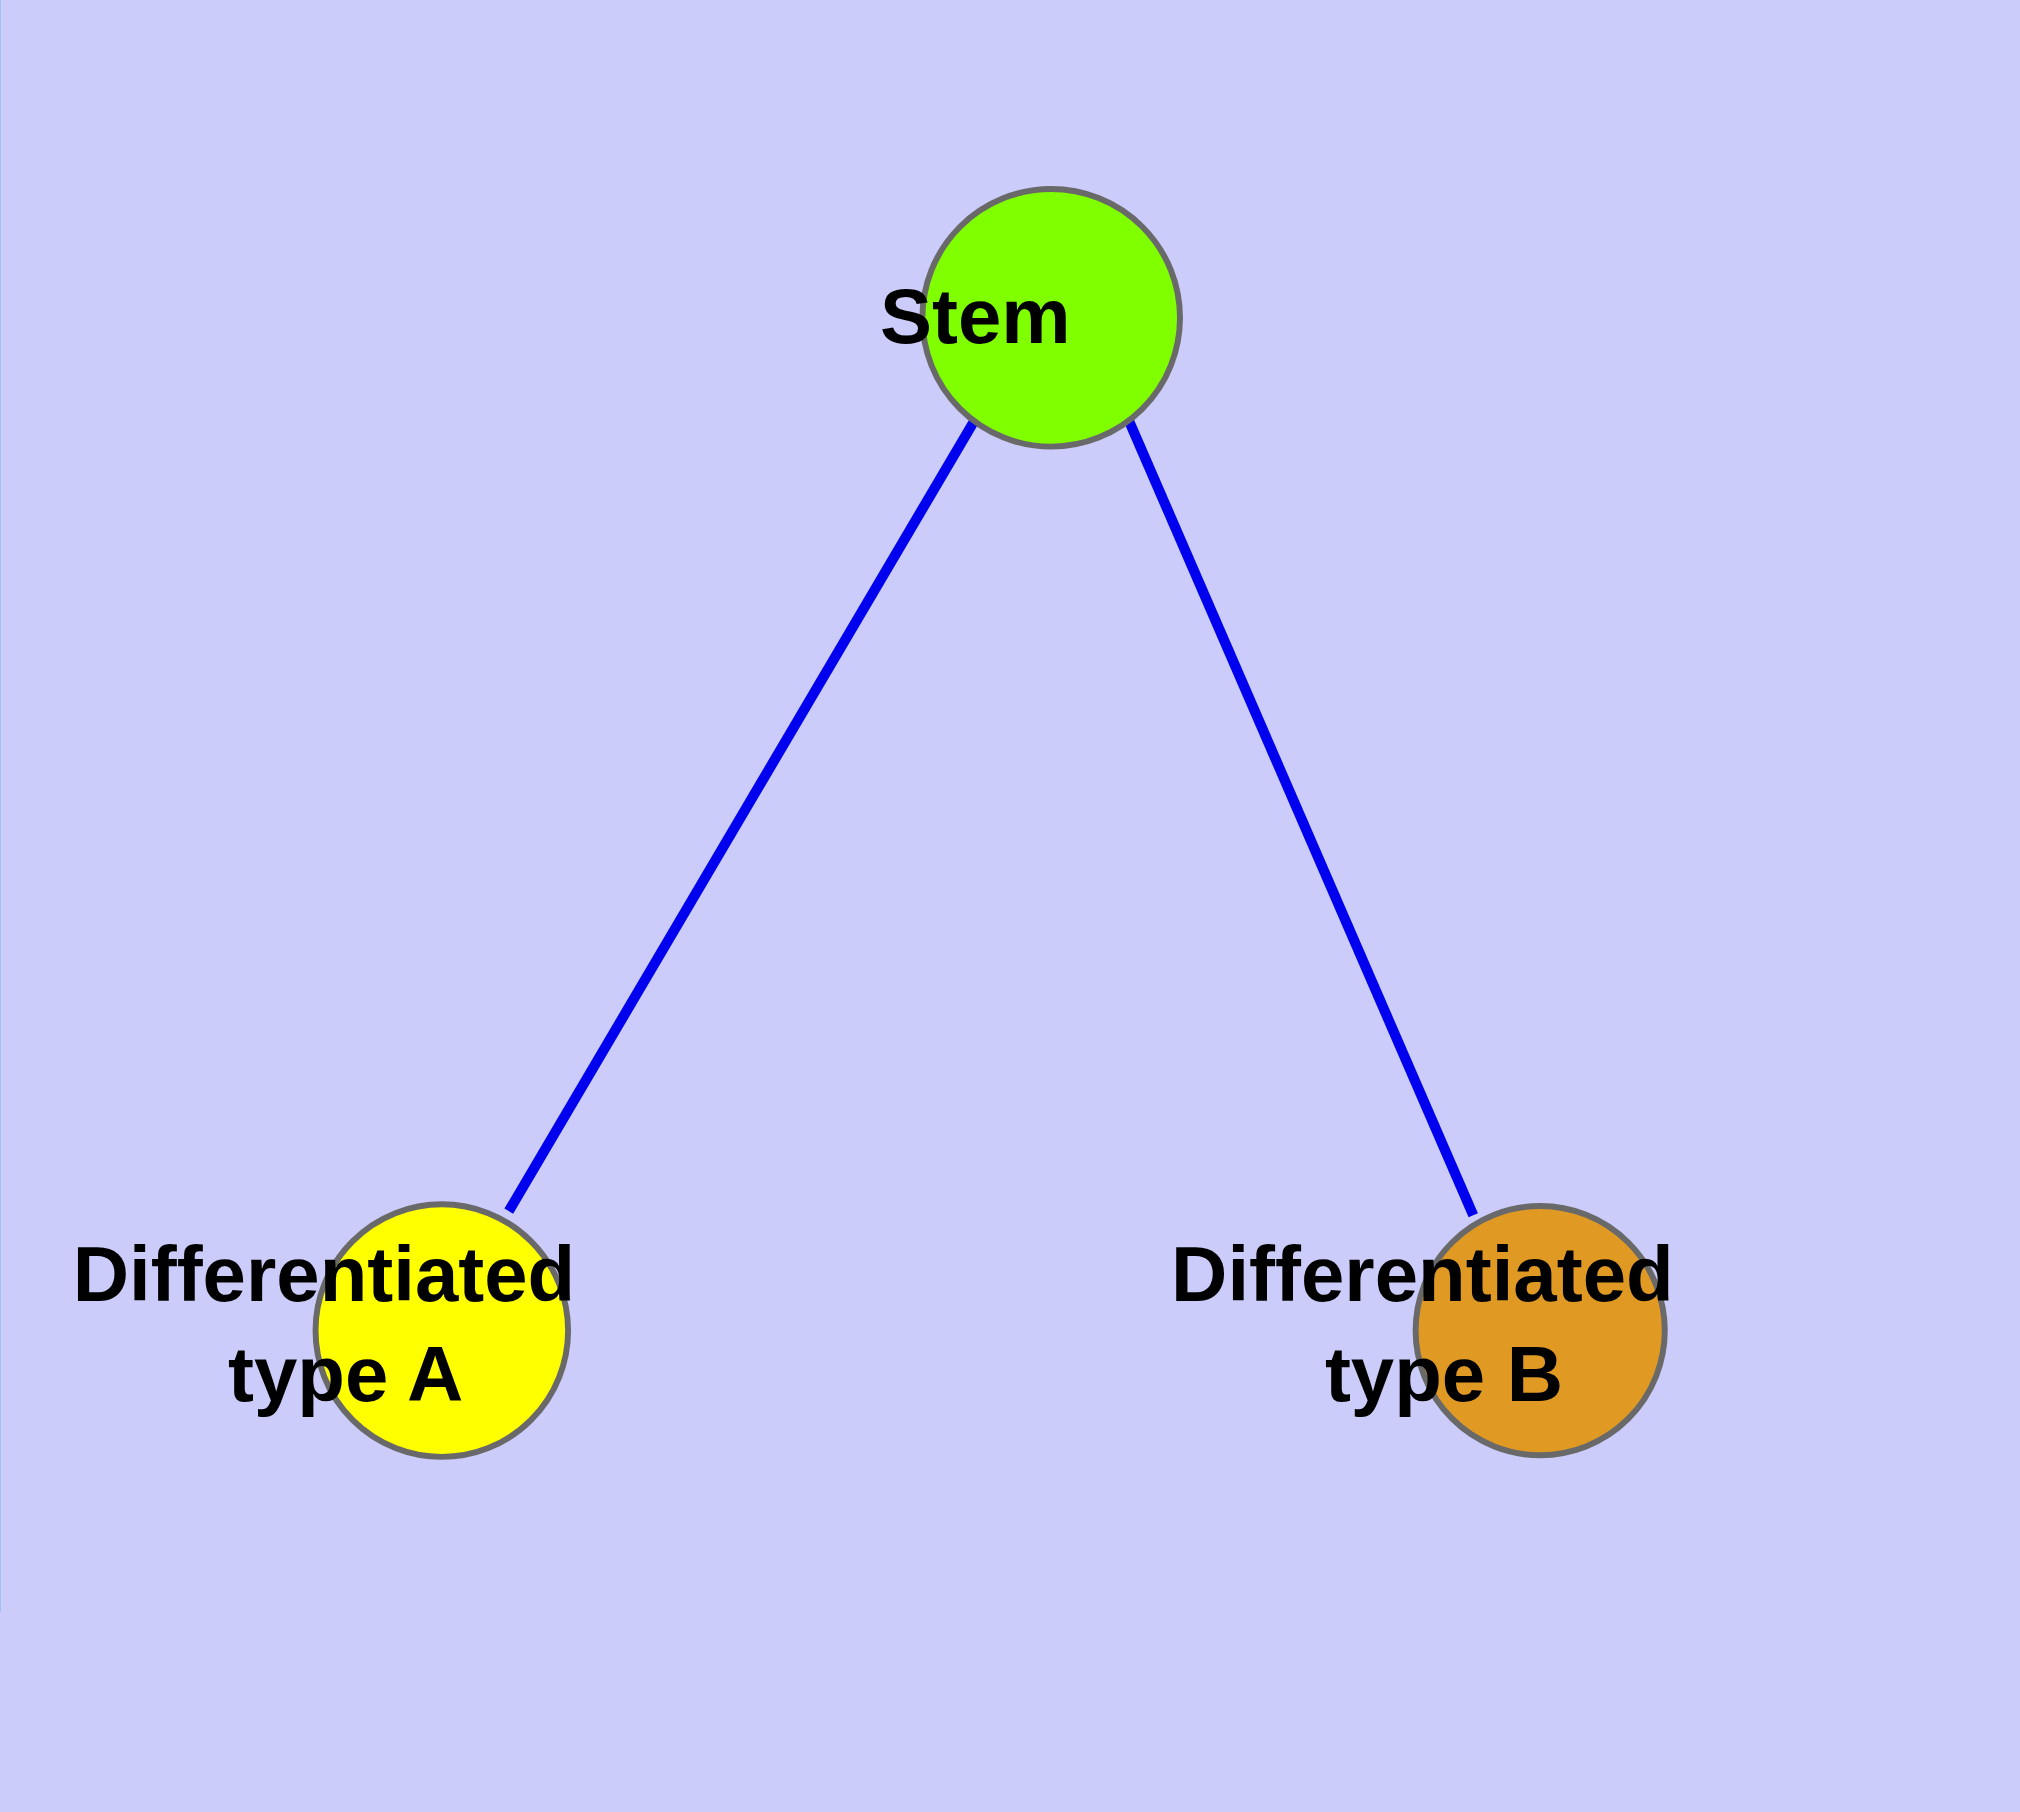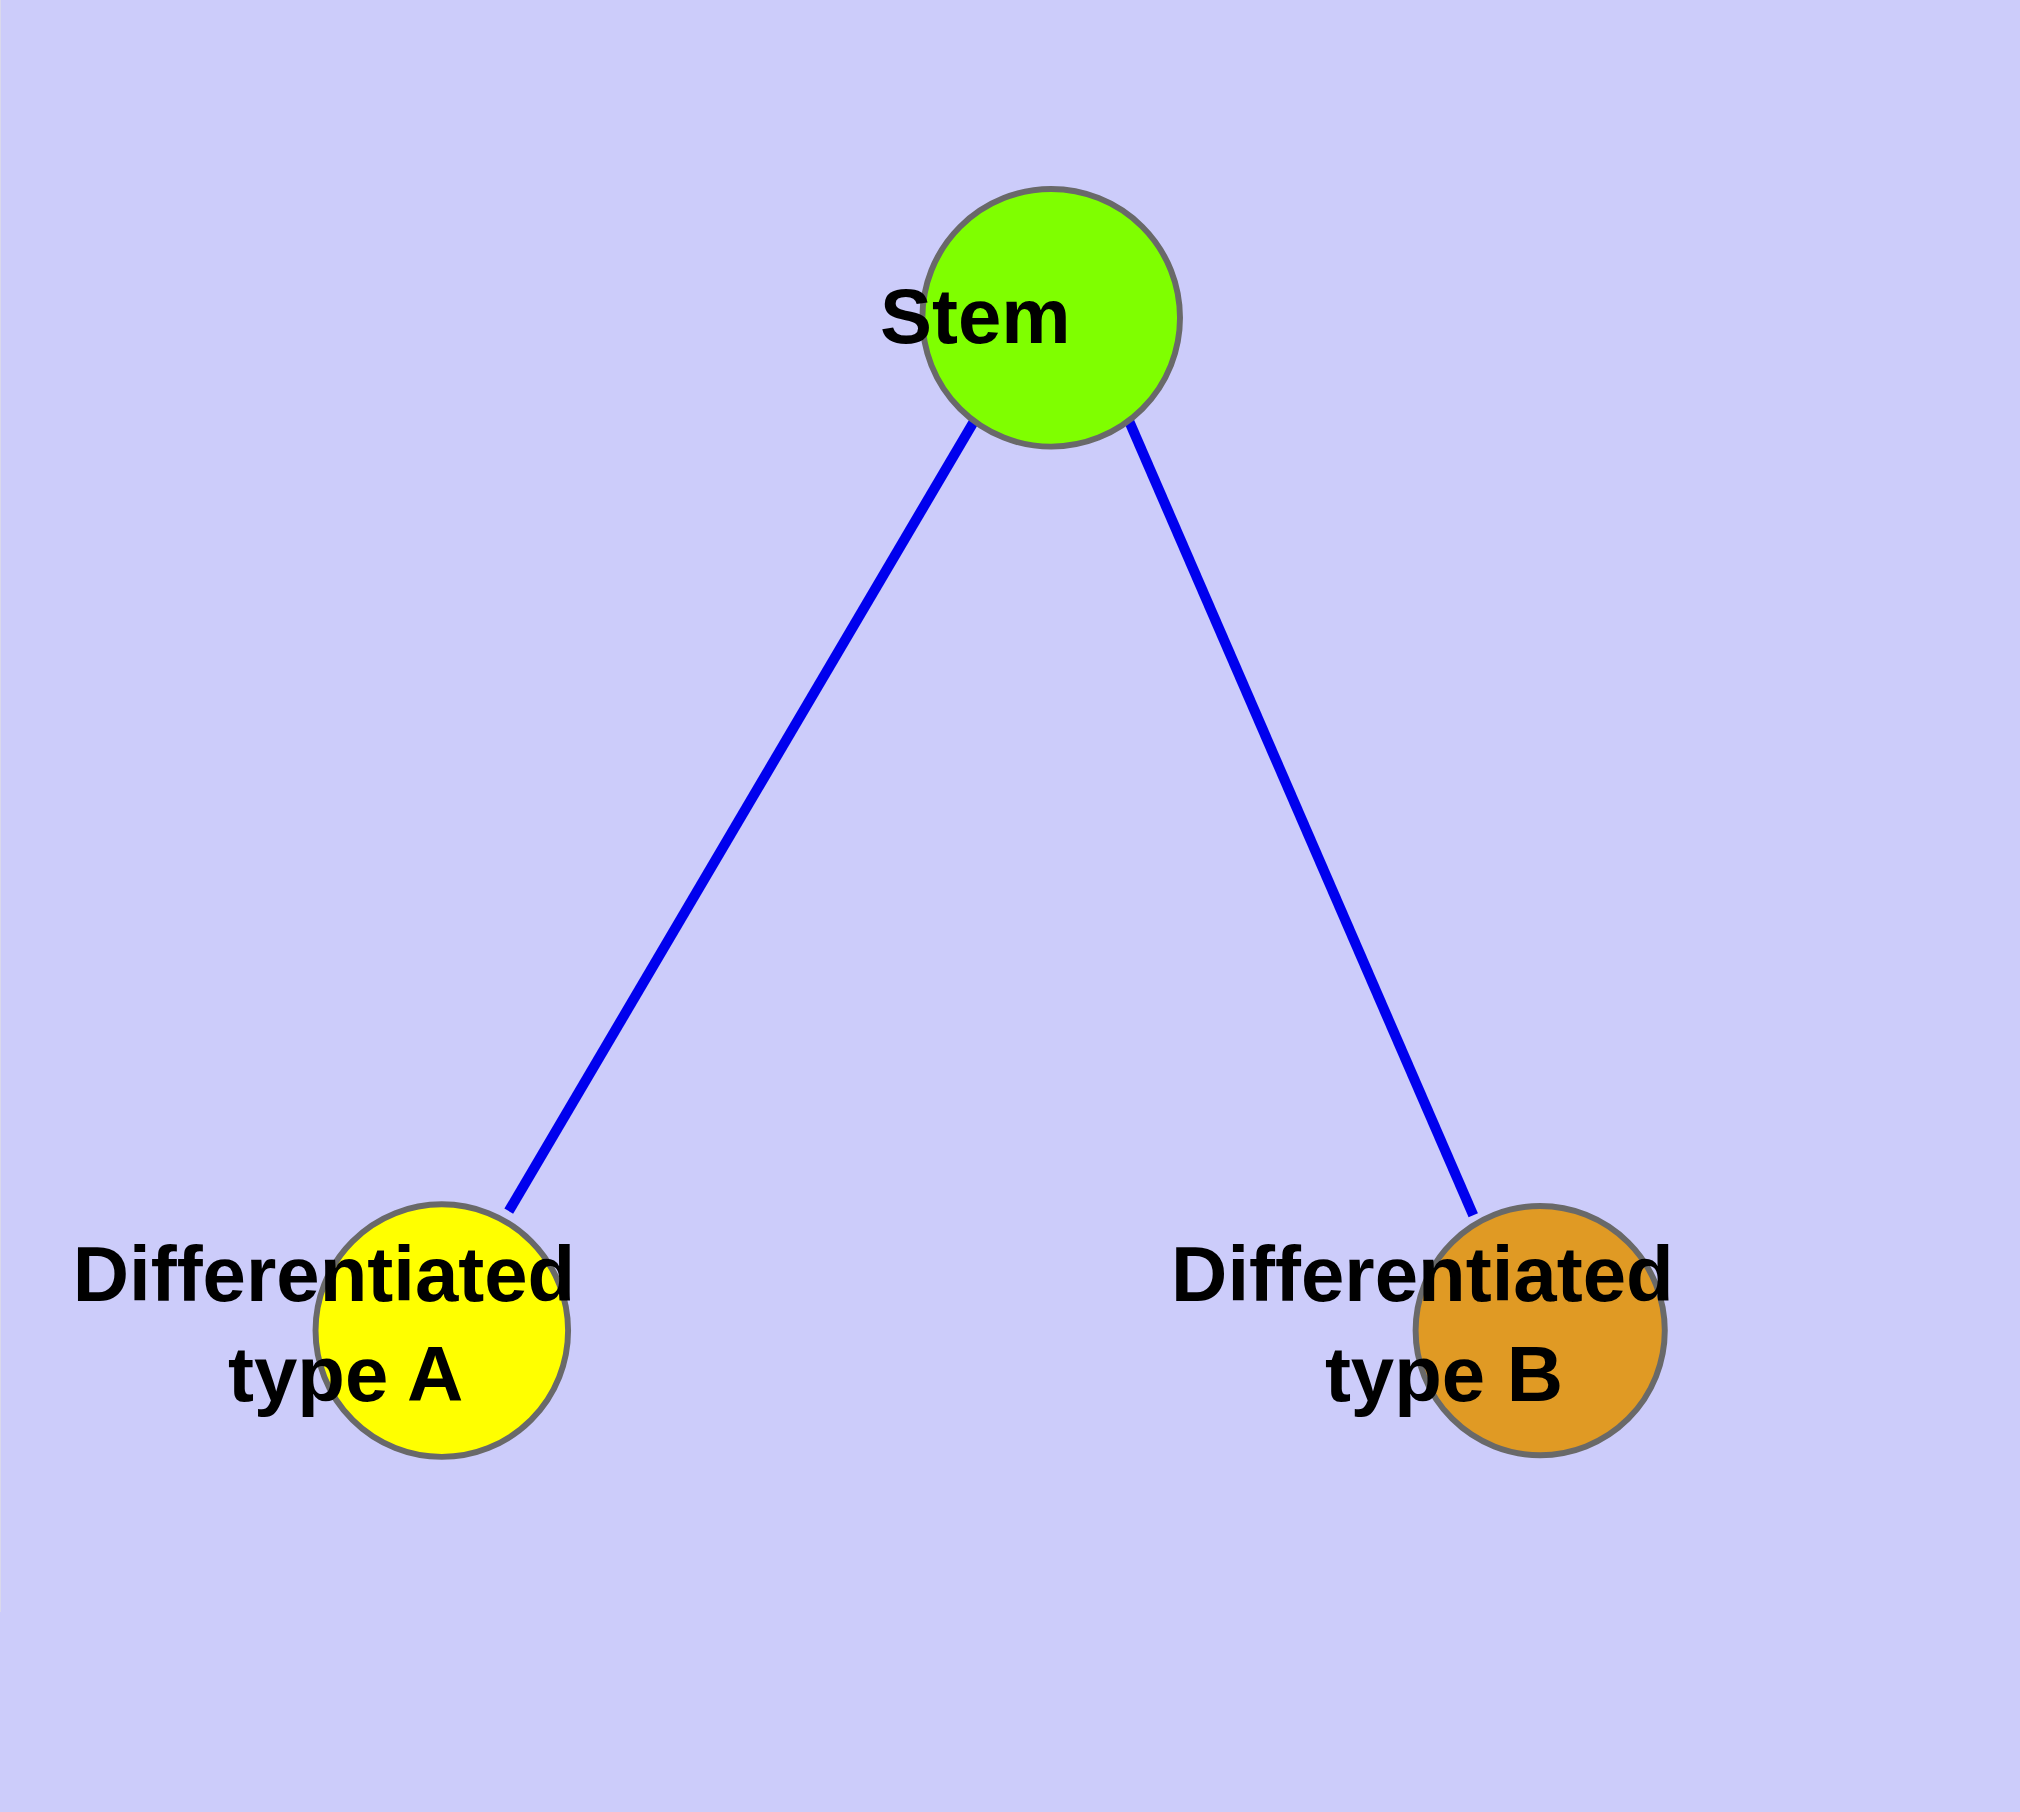--- a/index.html
+++ b/index.html
@@ -5,21 +5,21 @@
 <style>
   html, body {
     margin: 0;
     padding: 0;
     background: #ccccfa;
   }
   #stage {
     position: relative;
     width: 2021px;
     height: 1612px;
-    background: #fef9c3;
+    background: #0ea5e9;
     overflow: hidden;
     font-family: "Liberation Sans", "DejaVu Sans", sans-serif;
   }
   #graph-svg {
     position: absolute;
     left: 0;
     top: 0;
     width: 2021px;
     height: 1812px;
     display: block;

